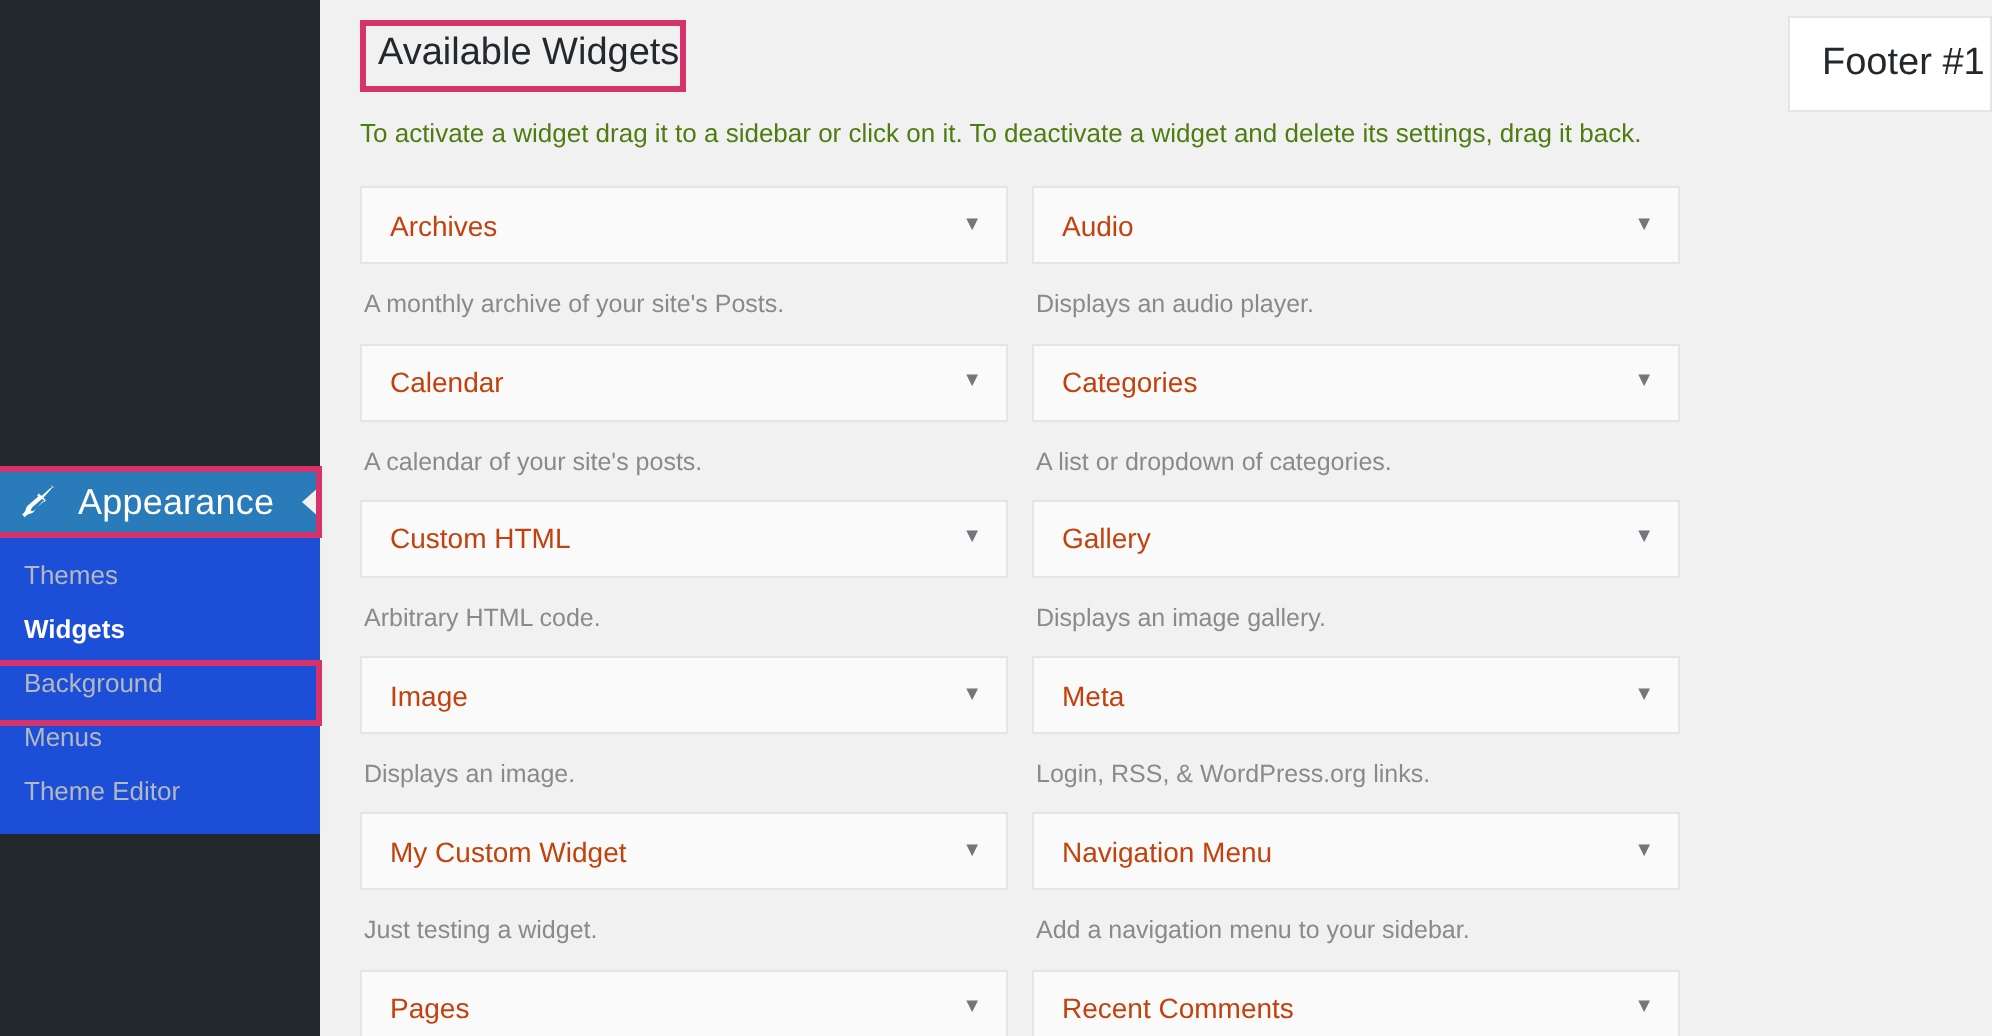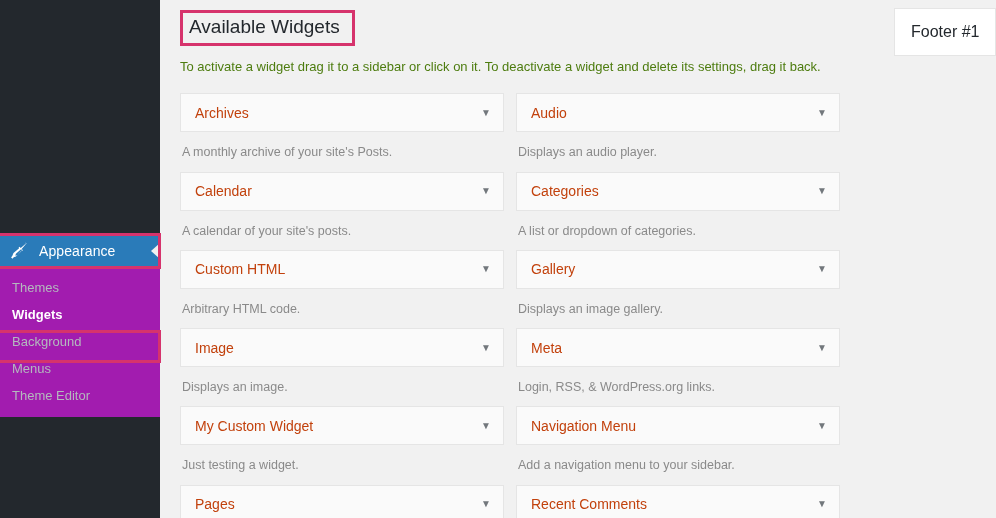--- a/index.html
+++ b/index.html
@@ -40,21 +40,21 @@
   .menu-top {
     position: relative;
     height: 34px;
     background: #2a7bb9;
     display: flex;
     align-items: center;
     padding-left: 10px;
     color: #fff;
   }
   .menu-top .label {
-    font-size: 14px;
+    font-size: 18px;
     font-weight: 400;
     color: #ffffff;
     letter-spacing: .1px;
     margin-left: 10px;
   }
   .brush-icon { width: 19px; height: 19px; display: block; }
   .collapse-arrow {
     position: absolute;
     right: 0px;
     top: 50%;
@@ -83,21 +83,21 @@
     top: 330px;
     width: 161px;
     height: 33px;
     border: 3px solid #d6336c;
     border-left: none;
     pointer-events: none;
     z-index: 6;
   }
 
   .submenu {
-    background: #a21caf;
+    background: #1d4ed8;
     padding: 6px 0 8px 0;
   }
   .submenu-item {
     height: 27px;
     line-height: 27px;
     padding-left: 12px;
     font-size: 13px;
     color: #b4b9be;
     white-space: nowrap;
   }
@@ -114,21 +114,21 @@
     position: relative;
     overflow: hidden;
   }
 
   .page-title {
     font-size: 19px;
     font-weight: 400;
     color: #23282d;
     display: inline-block;
     margin-top: 10px;
-    padding: 2px 12px 4px 6px;
+    padding: 2px 0 4px 6px;
     border: 3px solid #d6336c;
     line-height: 1.25;
   }
 
   .page-desc {
     font-size: 13px;
     color: #4d7c0f;
     margin-top: 11px;
     margin-bottom: 6px;
     line-height: 1.5;
@@ -181,21 +181,21 @@
   .sidebar-box {
     background: #fff;
     border: 1px solid #e5e5e5;
     height: 48px;
     display: flex;
     align-items: center;
     padding-left: 16px;
     margin-left: 14px;
   }
   .sidebar-box-title {
-    font-size: 16px;
+    font-size: 19px;
     color: #23282d;
   }
 </style>
 </head>
 <body>
 
 <div class="screen">
 
   <div class="adminmenu-wrap">
     <div class="menu-spacer"></div>

